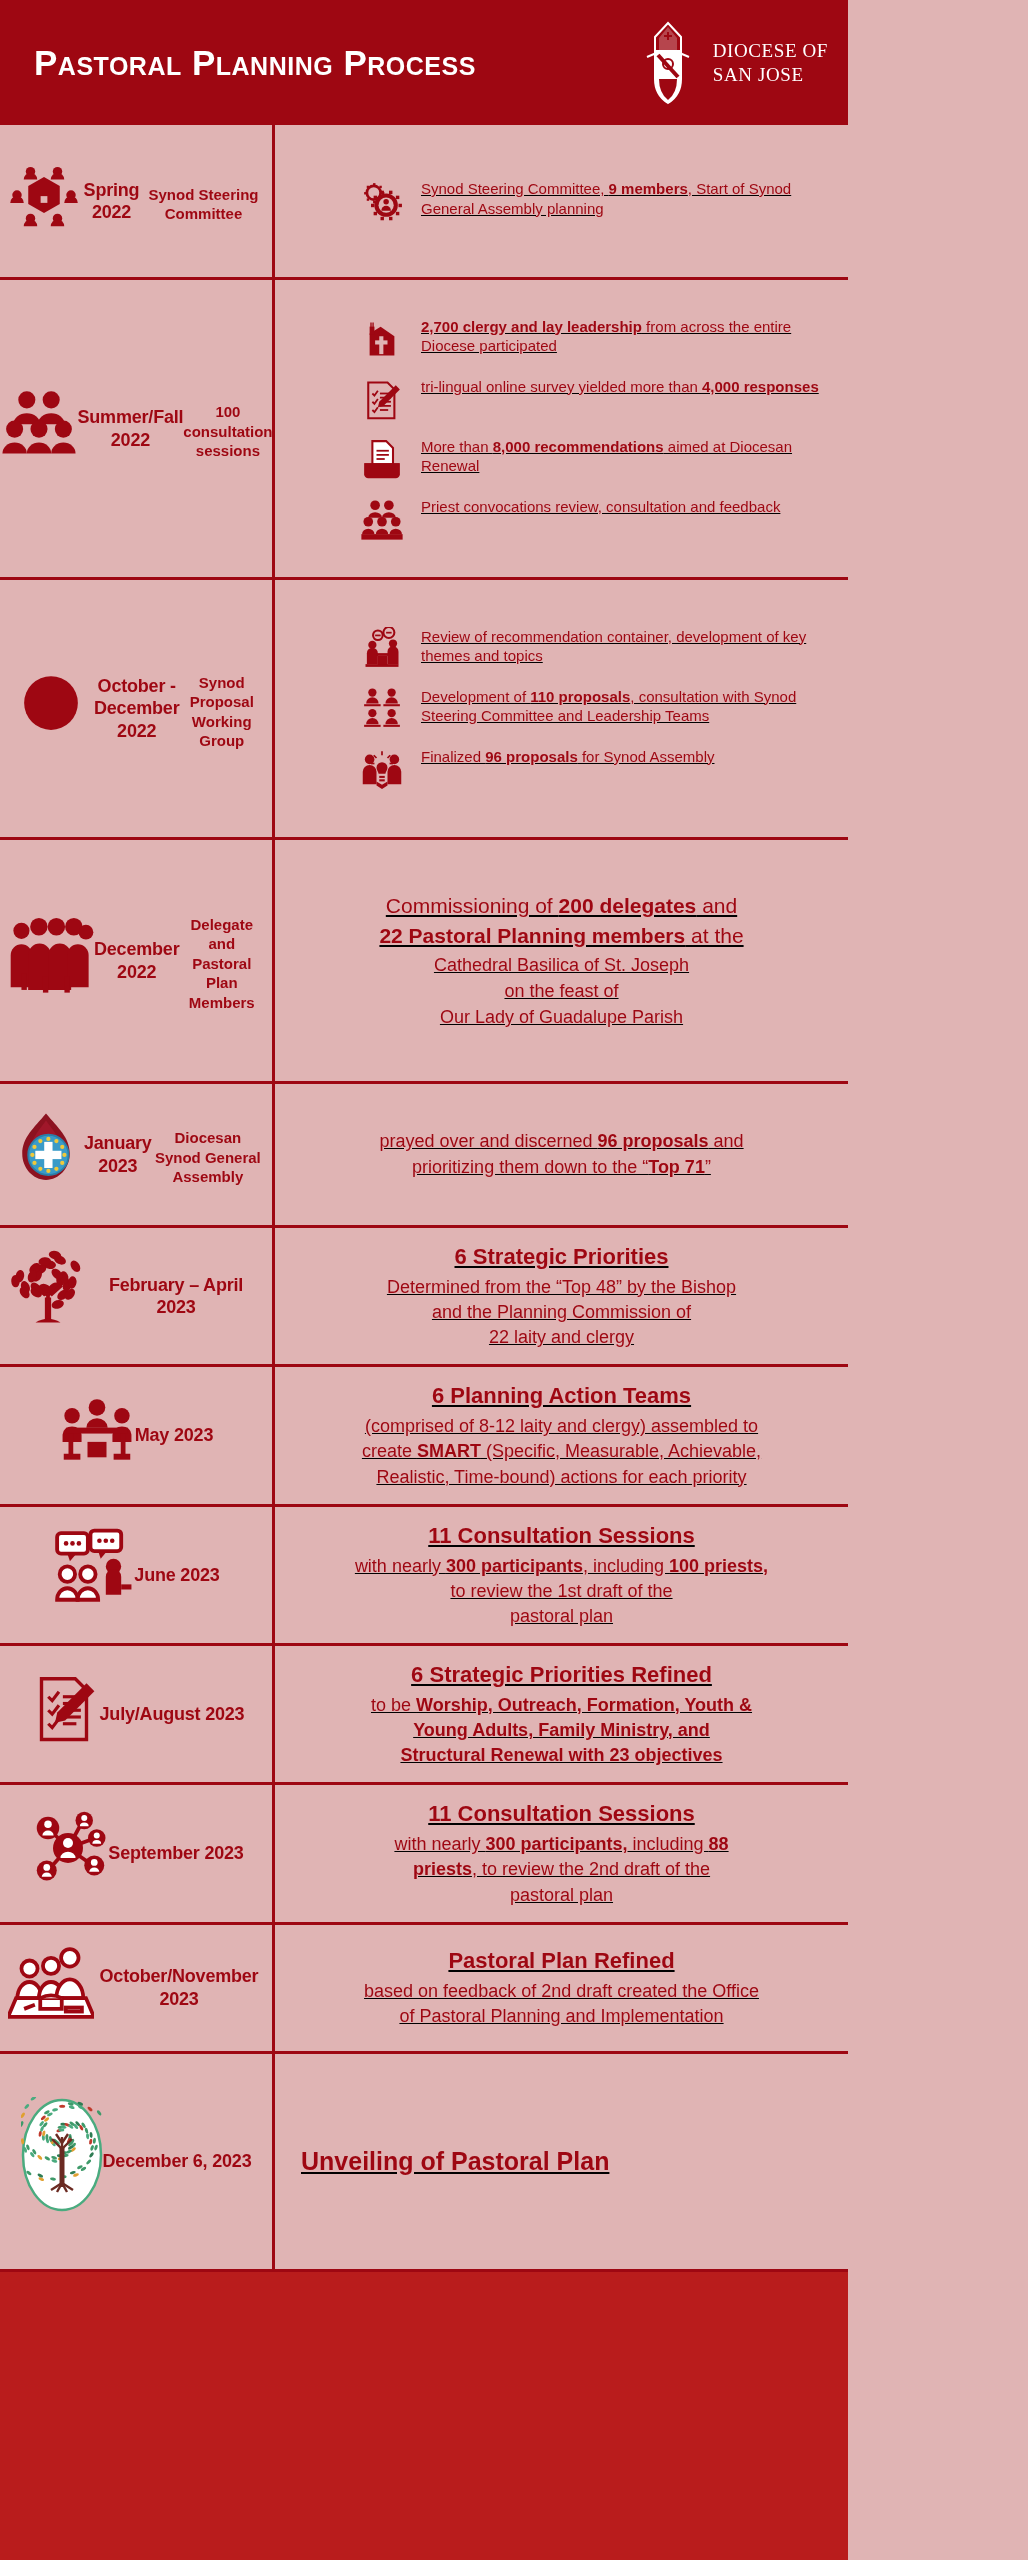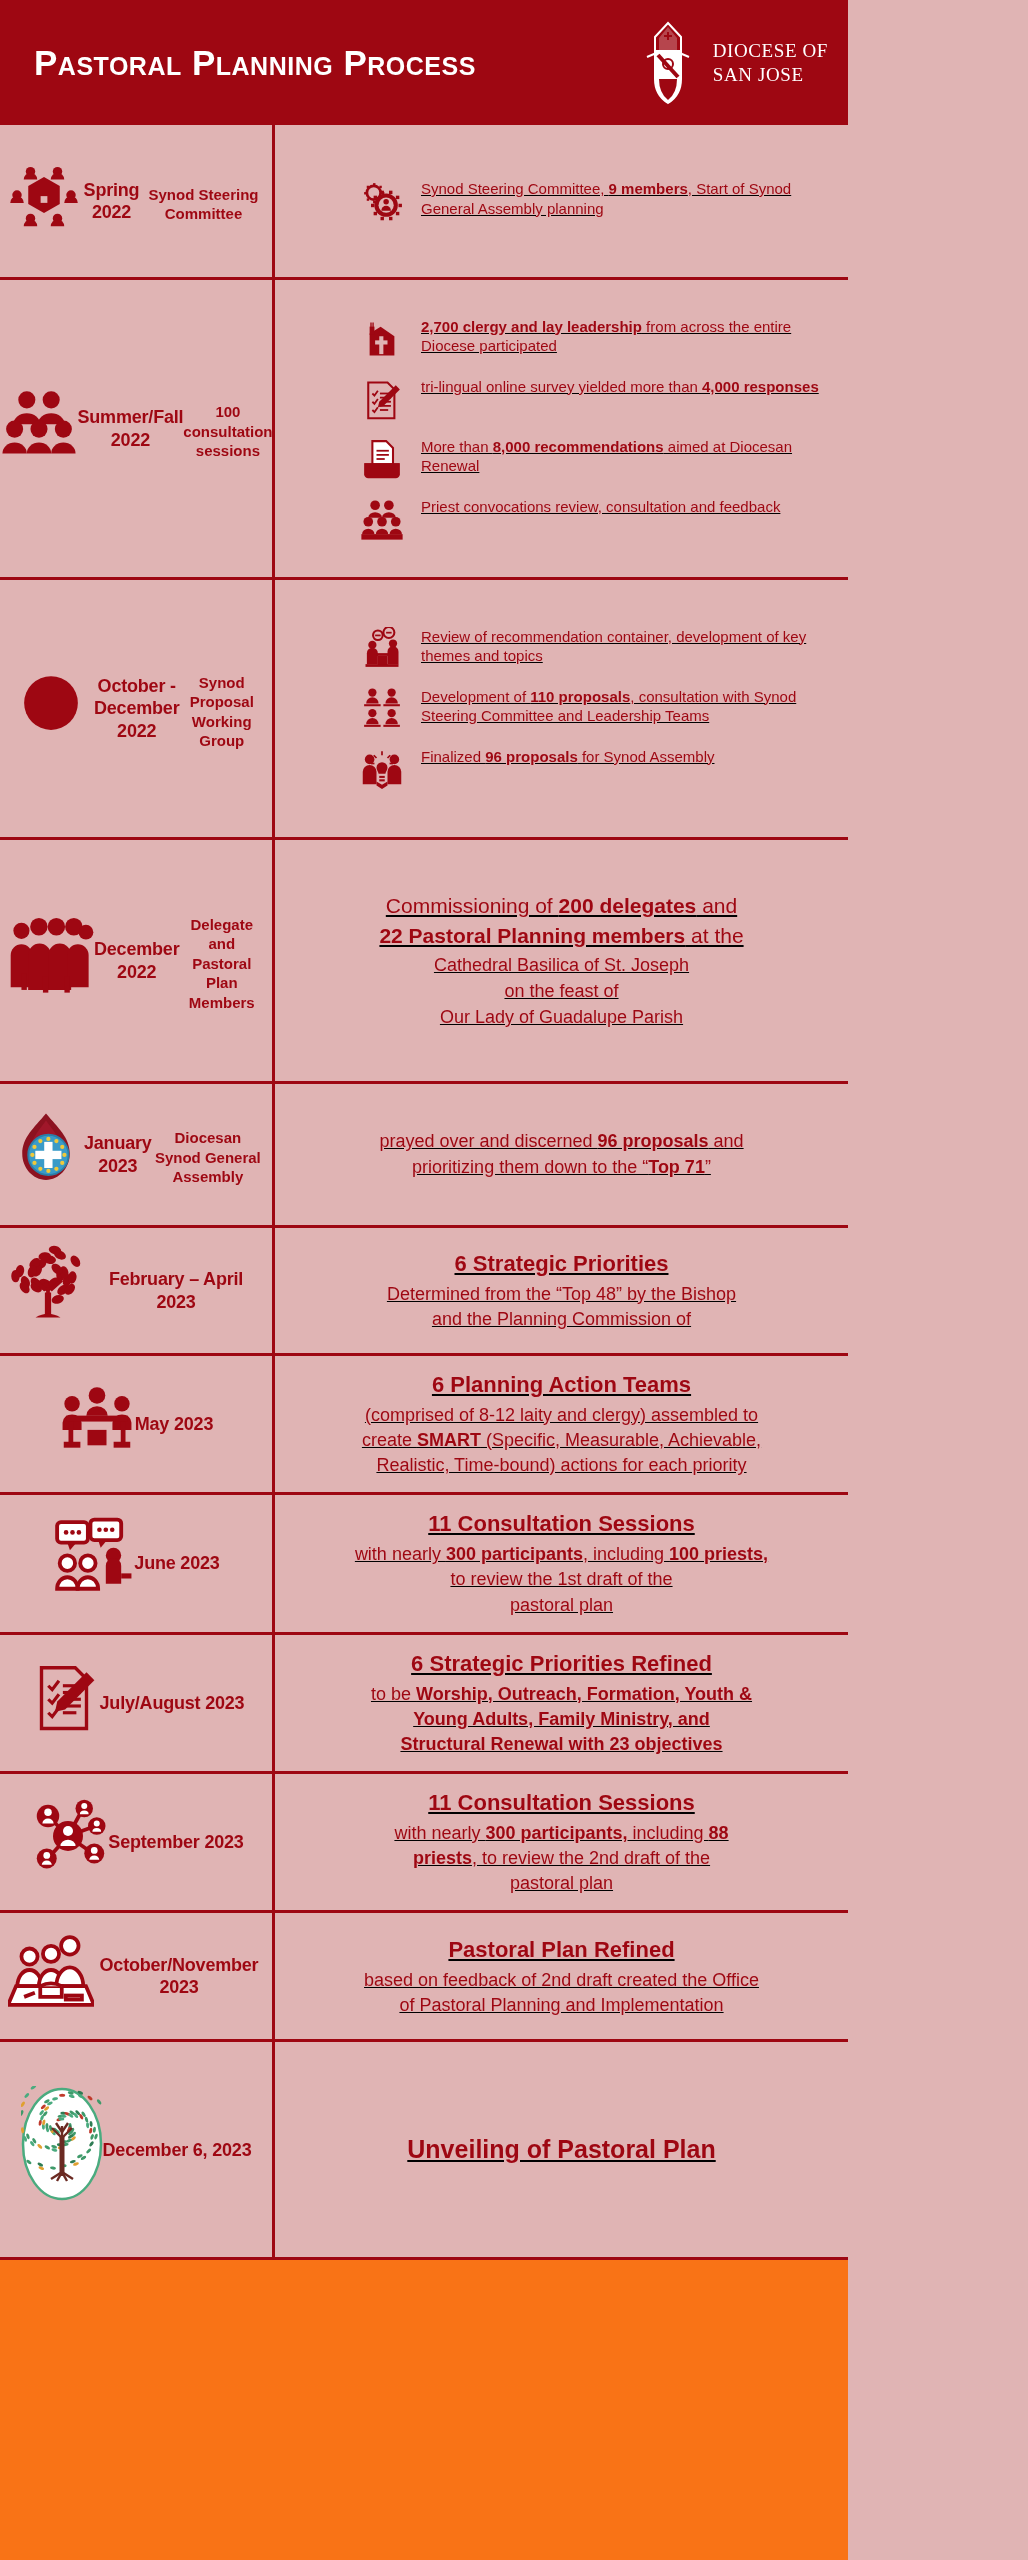--- a/index.html
+++ b/index.html
@@ -4,21 +4,21 @@
 <style>
   * { box-sizing: border-box; margin: 0; padding: 0; }
   html, body {
     width: 1028px;
     background: #e0b4b4;
     font-family: "Liberation Sans", sans-serif;
   }
   .page {
     width: 848px;
     min-height: 2560px;
-    background: #f97316;
+    background: #b91c1c;
     position: relative;
     overflow: hidden;
   }
 
   
   .header {
     height: 125px;
     background: #9e0712;
     display: flex;
     align-items: center;
@@ -132,21 +132,21 @@
   .centered-flow {
     color: #9e0712;
     text-align: center;
     font-size: 19px;
     line-height: 1.45;
   }
   .centered-flow b { font-weight: bold; }
 
   .final-head {
     color: #9e0712;
-    text-align: center;
+    text-align: left;
     font-size: 25px;
     font-weight: bold;
   }
 </style>
 </head>
 <body>
 
 <div class="page">
 
   <div class="header">
@@ -505,20 +505,21 @@
               </g>
             </svg></span>
           <div class="stage-date">February – April 2023</div>
         </div>
         <div class="col-right">
           <div class="centered">
             <span class="head">6 Strategic Priorities</span>
             <span class="body">
               <div><span>Determined from the “Top 48” by the Bishop</span></div>
               <div><span>and the Planning Commission of</span></div>
+              <div><span>22 laity and clergy</span></div>
             </span>
           </div>
         </div>
       </div>
       <div class="row" style="min-height: 128px;">
         <div class="col-left">
           <span class="stage-icon"><svg width="76" height="76" viewBox="0 0 64 64" aria-hidden="true">
               <g fill="#9e0712">
                 <circle cx="32" cy="13" r="7"></circle>
                 <path d="M23 30 a9 8 0 0 1 18 0 z"></path>

